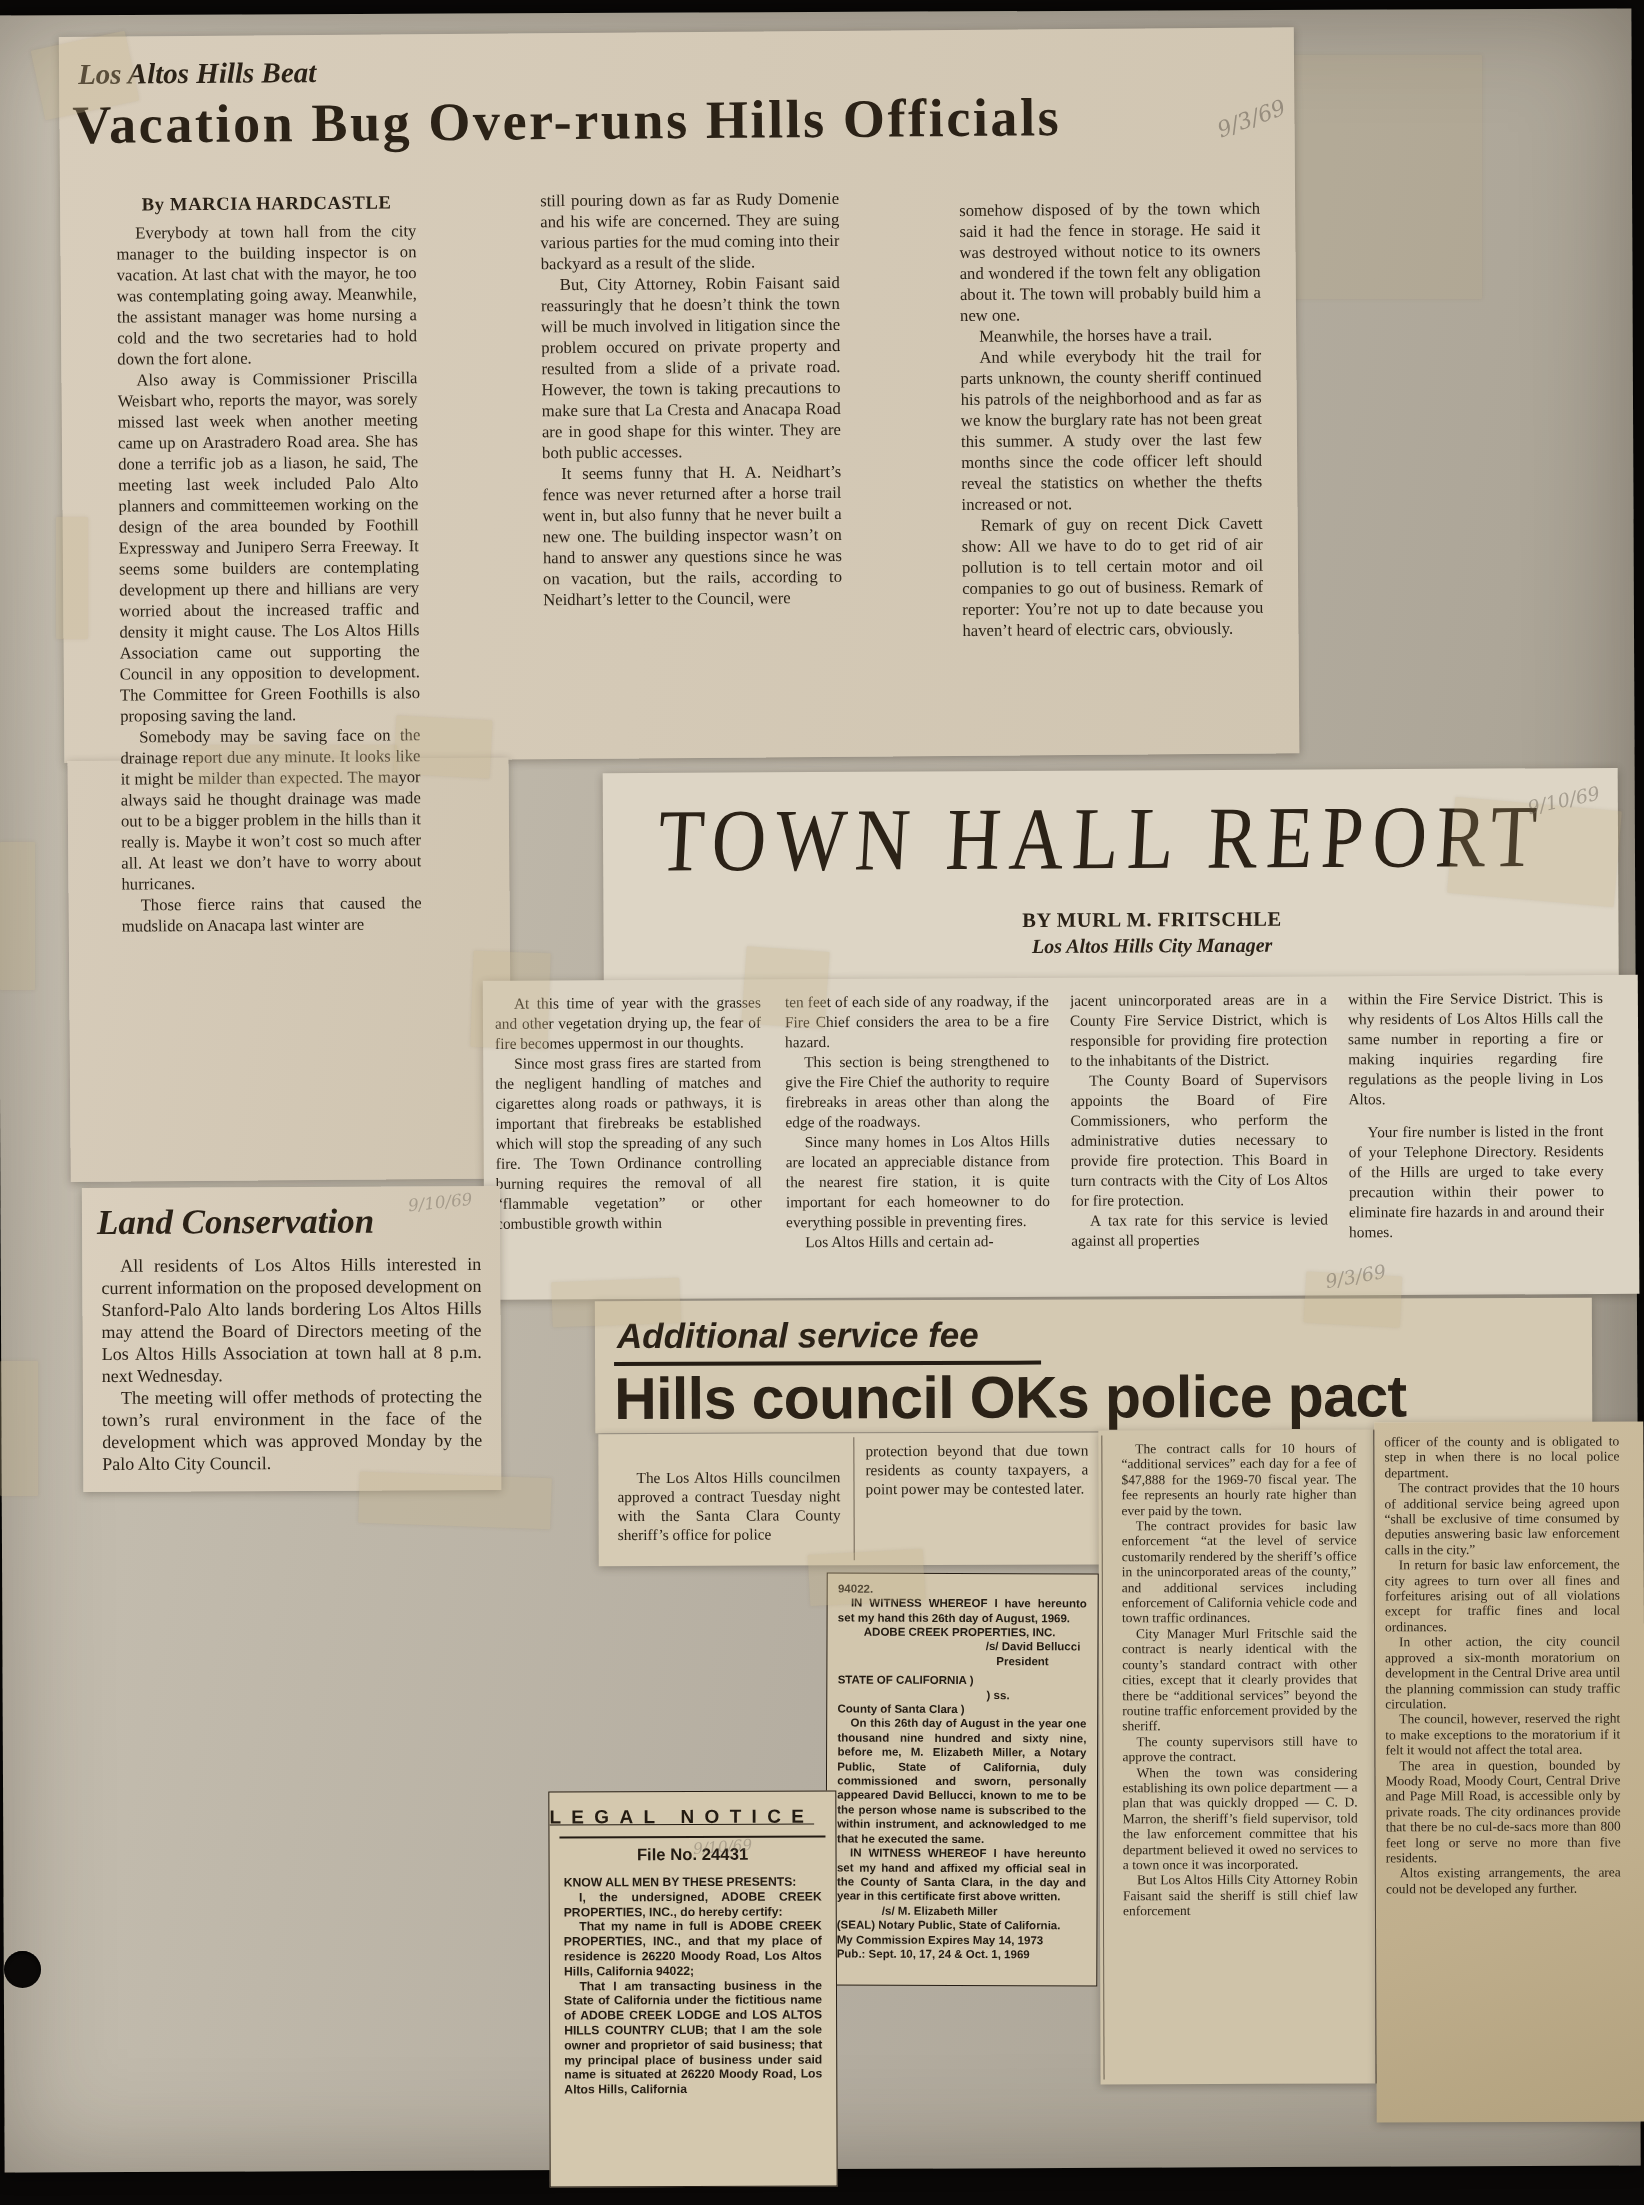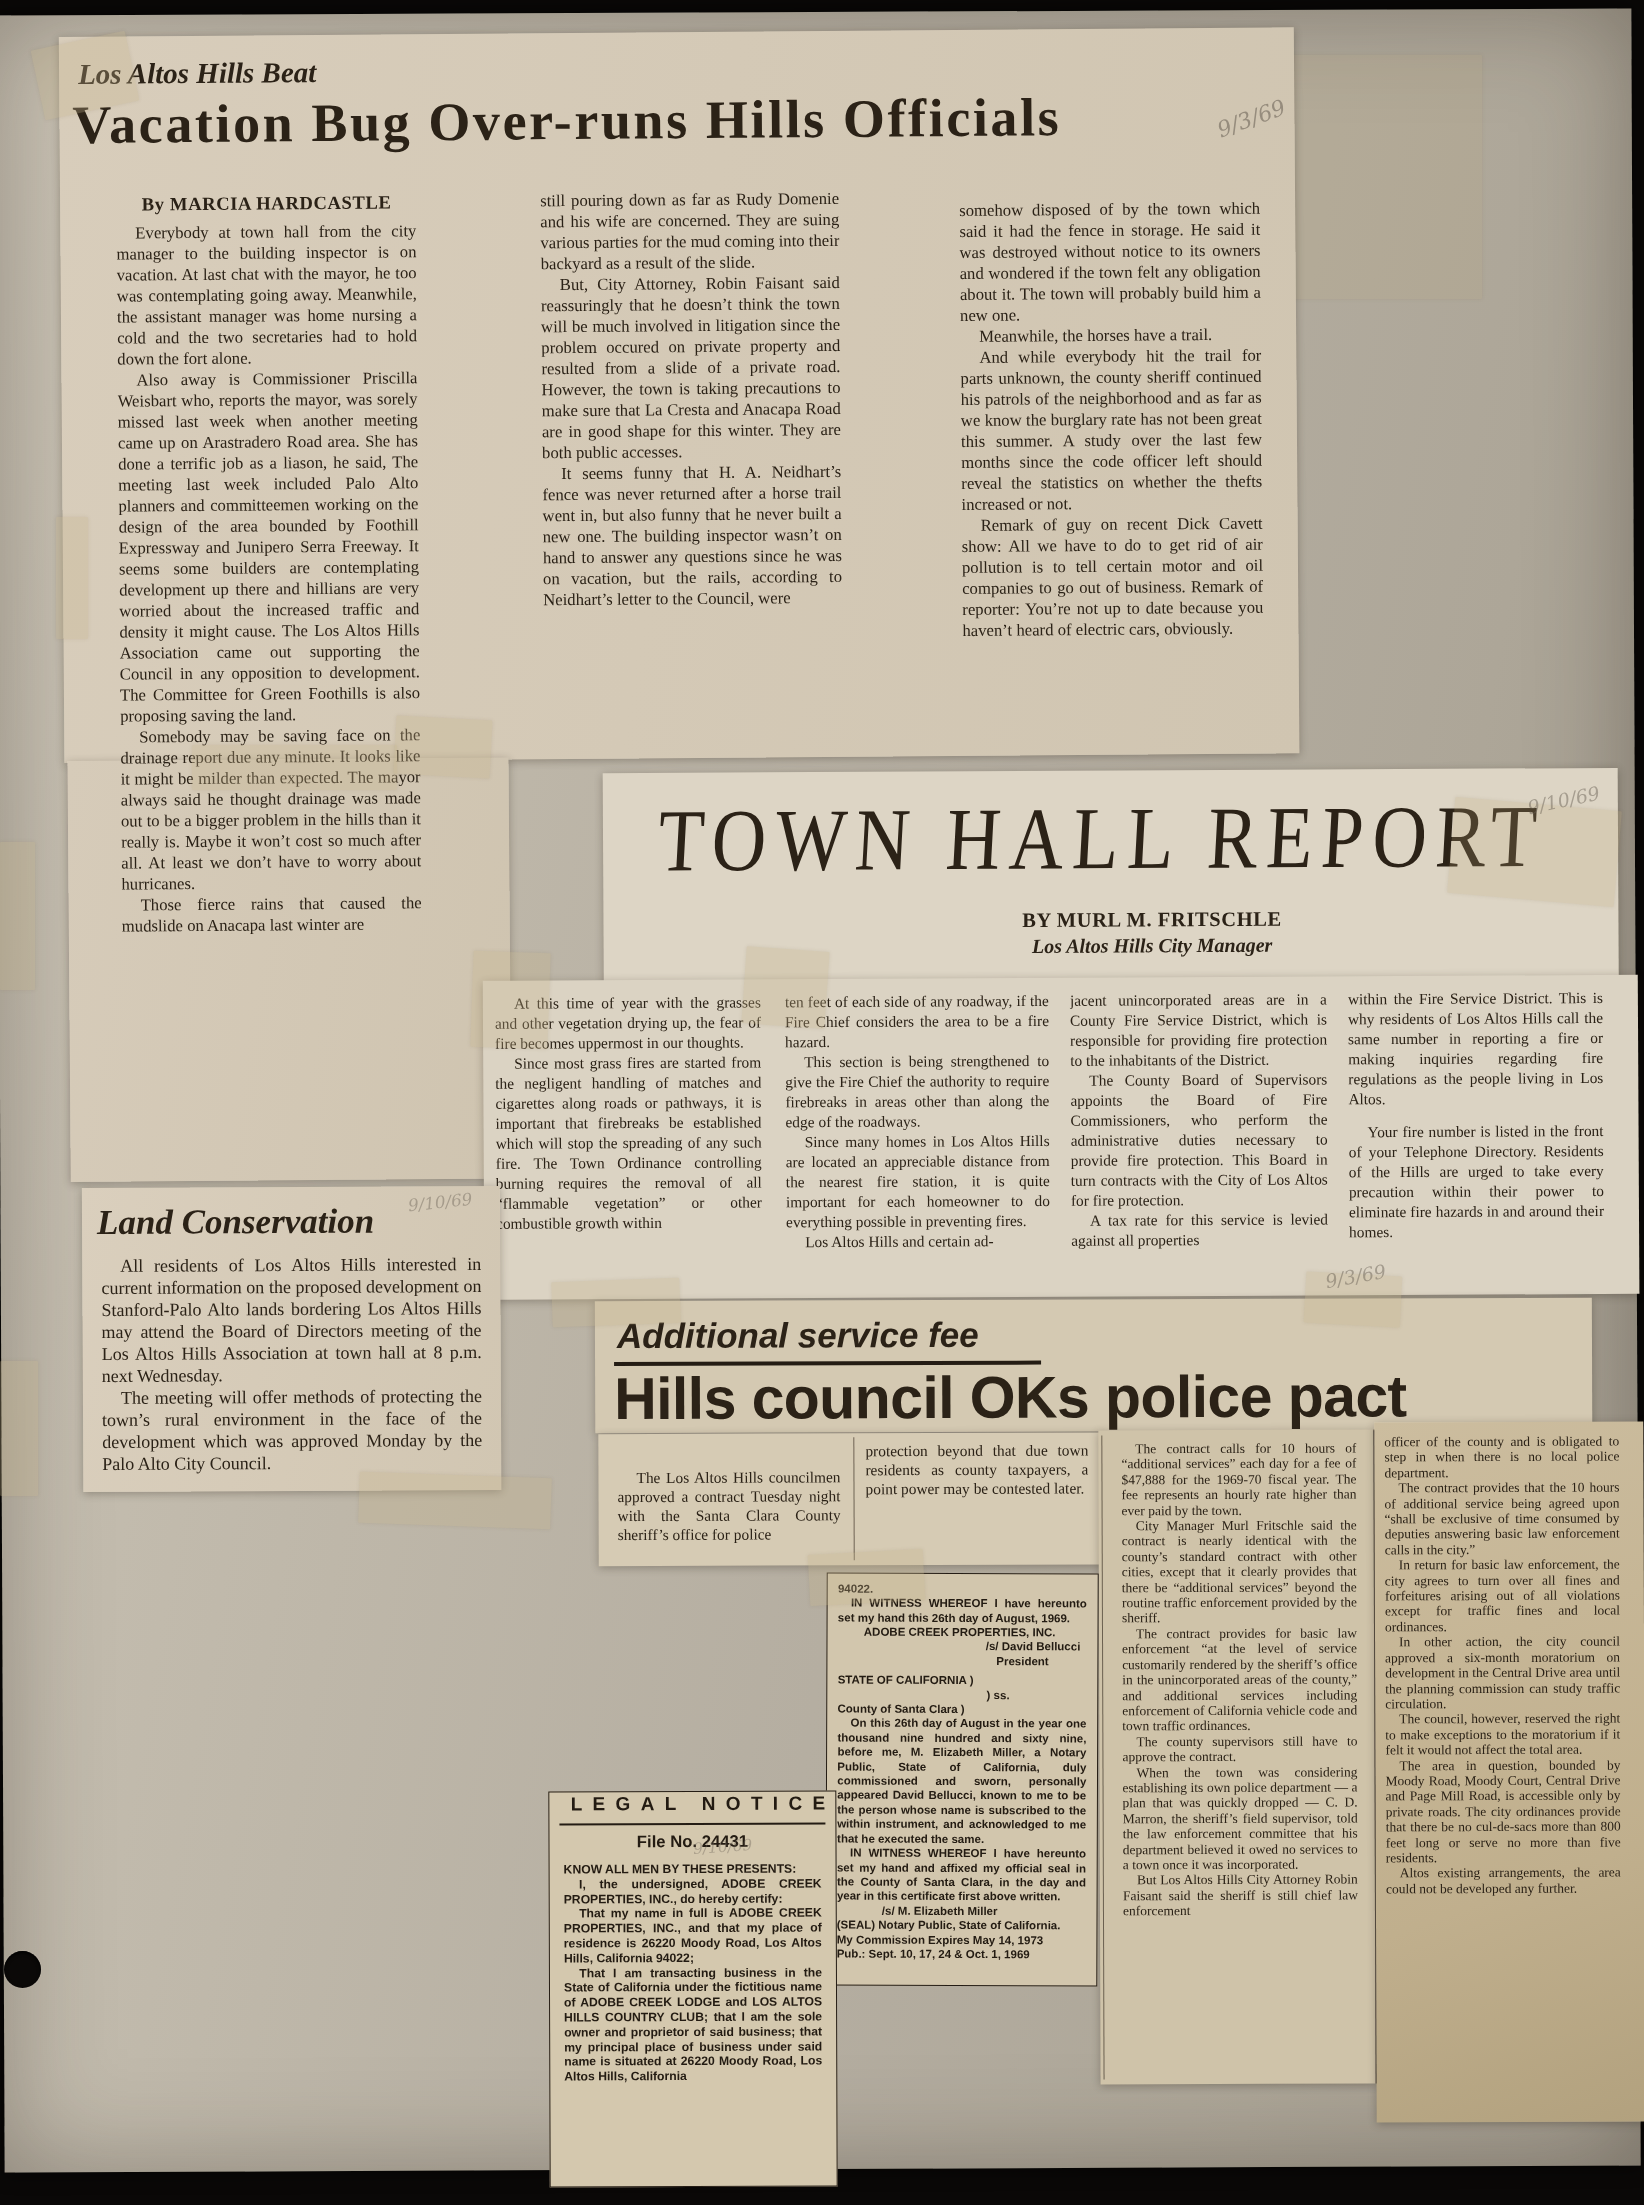--- a/index.html
+++ b/index.html
@@ -38,21 +38,21 @@
   .pol-kicker-rule{position:absolute;background:#241c14;height:3.8px;}
   .pol-headline{position:absolute;font:700 59px/1 "Liberation Sans",sans-serif;letter-spacing:-0.6px;white-space:nowrap;}
   .pol-colbig{position:absolute;font:15.4px/19px "Liberation Serif",serif;overflow:hidden;}
   .pol-colsm{position:absolute;font:13.5px/15.4px "Liberation Serif",serif;overflow:hidden;}
   
   .noticebox{position:absolute;border:1.9px solid #241c14;overflow:hidden;
              font-family:"Liberation Sans",sans-serif;color:#231b12;}
   .wit{font:700 11.5px/14.4px "Liberation Sans",sans-serif;padding:7.7px 10.3px;}
   .wit p{margin:0;text-align:justify;text-indent:13px;}
   .wit .nj{text-align:left;text-indent:0;}
-  .legal-hdr{font:700 19px "Liberation Sans",sans-serif;letter-spacing:10.3px;text-align:right;margin-top:1px;}
+  .legal-hdr{font:700 19px "Liberation Sans",sans-serif;letter-spacing:10.3px;text-align:left;margin-top:14px;text-decoration:underline;}
   .legal-rule{height:2.6px;background:#241c14;margin:7.7px 10.3px 0 10.3px;}
   .legal-title{font:700 16.7px/21px "Liberation Sans",sans-serif;text-align:center;margin:15.4px 6.4px 0 6.4px;}
   .legal-file{font:700 16.7px "Liberation Sans",sans-serif;text-align:center;margin-top:6.4px;}
   .legal-body{font:700 12.2px/14.8px "Liberation Sans",sans-serif;padding:10.3px 14px 0 14px;}
   .legal-body p{margin:0;text-align:justify;}
   .legal-body p.ind{text-indent:15.4px;}
   .hole{position:absolute;width:37px;height:37px;border-radius:50%;background:#0b0908;
         box-shadow:inset 0 1.9px 3.8px rgba(0,0,0,.9), 0 0 2.6px rgba(230,225,210,.25);}
 </style>
 </head>
@@ -136,22 +136,22 @@
   <div class="pol-colbig jbody ink" style="left:617px;top:1468px;width:223px;height:113px;">
     <p>The Los Altos Hills councilmen approved a contract Tuesday night with the Santa Clara County sheriff’s office for police</p>
   </div>
   <div class="rule" style="left:853px;top:1438px;width:1.3px;height:123px;"></div>
   <div class="pol-colbig jbody ink" style="left:865px;top:1442px;width:223px;height:117px;">
     <p class="cont">protection beyond that due town residents as county taxpayers, a point power may be contested later.</p>
   </div>
   <div class="rule" style="left:1101px;top:1437px;width:1.3px;height:644px;"></div>
   <div class="pol-colsm jbody ink" style="left:1121px;top:1443px;width:235px;height:638px;">
     <p style="text-indent:14px;">The contract calls for 10 hours of “additional services” each day for a fee of $47,888 for the 1969-70 fiscal year. The fee represents an hourly rate higher than ever paid by the town.</p>
+    <p style="text-indent:14px;">The contract provides for basic law enforcement “at the level of service customarily rendered by the sheriff’s office in the unincorporated areas of the county,” and additional services including enforcement of California vehicle code and town traffic ordinances.</p>
     <p style="text-indent:14px;">City Manager Murl Fritschle said the contract is nearly identical with the county’s standard contract with other cities, except that it clearly provides that there be “additional services” beyond the routine traffic enforcement provided by the sheriff.</p>
-    <p style="text-indent:14px;">The contract provides for basic law enforcement “at the level of service customarily rendered by the sheriff’s office in the unincorporated areas of the county,” and additional services including enforcement of California vehicle code and town traffic ordinances.</p>
     <p style="text-indent:14px;">The county supervisors still have to approve the contract.</p>
     <p style="text-indent:14px;">When the town was considering establishing its own police department — a plan that was quickly dropped — C. D. Marron, the sheriff’s field supervisor, told the law enforcement committee that his department believed it owed no services to a town once it was incorporated.</p>
     <p style="text-indent:14px;">But Los Altos Hills City Attorney Robin Faisant said the sheriff is still chief law enforcement</p>
   </div>
   <div class="rule" style="left:1373px;top:1432px;width:1.3px;height:654px;"></div>
   <div class="pol-colsm jbody ink" style="left:1384px;top:1437px;width:235px;height:680px;">
     <p class="cont">officer of the county and is obligated to step in when there is no local police department.</p>
     <p style="text-indent:14px;">The contract provides that the 10 hours of additional service being agreed upon “shall be exclusive of time consumed by deputies answering basic law enforcement calls in the city.”</p>
     <p style="text-indent:14px;">In return for basic law enforcement, the city agrees to turn over all fines and forfeitures arising out of all violations except for traffic fines and local ordinances.</p>
     <p style="text-indent:14px;">In other action, the city council approved a six-month moratorium on development in the Central Drive area until the planning commission can study traffic circulation.</p>

